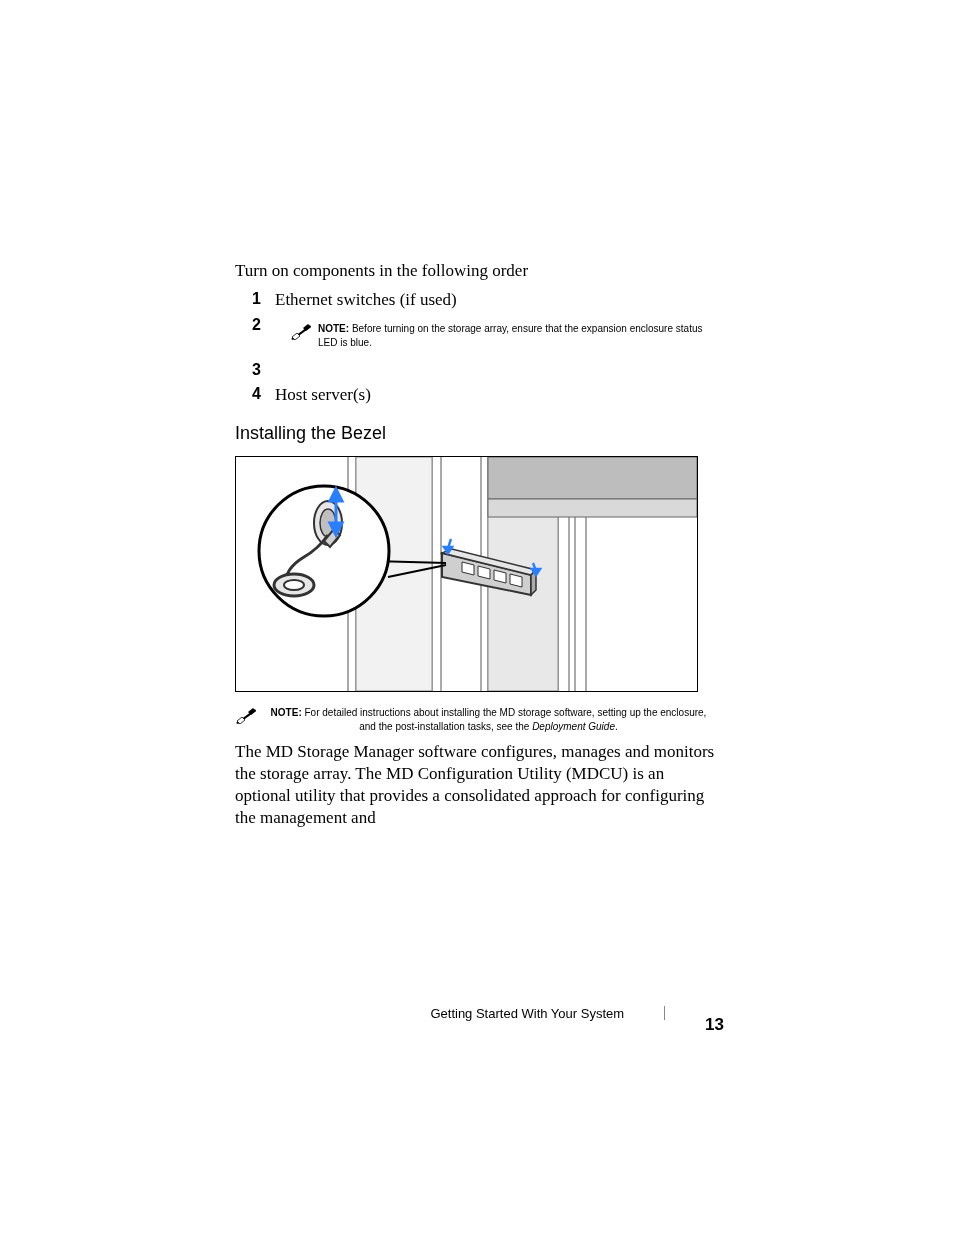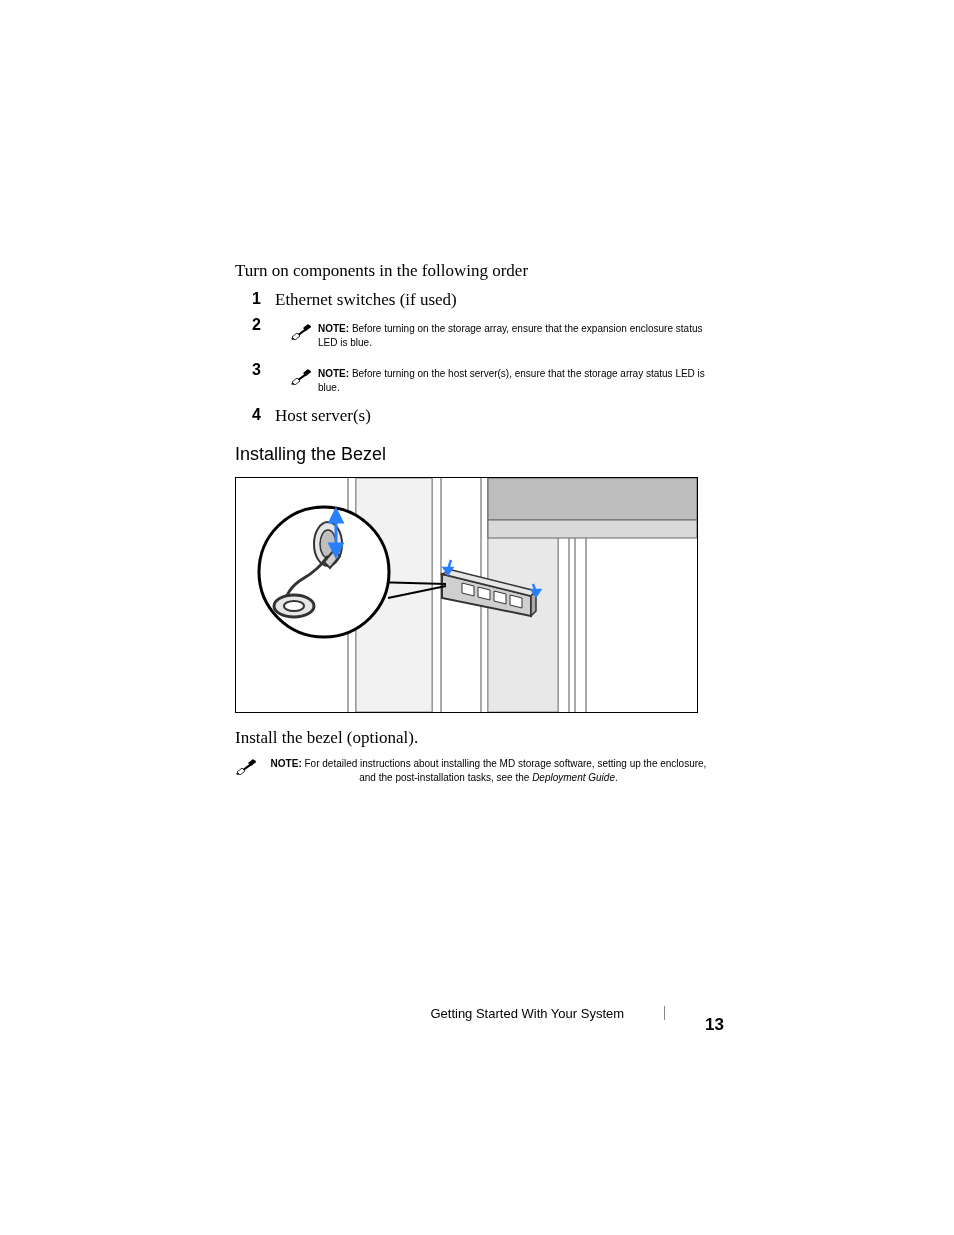--- a/index.html
+++ b/index.html
@@ -140,32 +140,20 @@
           </div>
           <div class="note-body">
             <span class="bold">NOTE:</span><span> Before turning on the storage array, ensure that the expansion enclosure status LED is blue.</span>
           </div>
         </div>
       </div>
     </li>
     <li>
       <div class="num">3</div>
       <div class="licontent">
-        <div class="note-block">
-          <div class="note-icon">
-            <svg width="22" height="17" viewBox="0 0 22 17">
-              <path d="M1 16 L20 2 L21 4 L3 17 Z" fill="#000"></path>
-              <path d="M2 14 L7 10 L10 13 L5 17 Z" fill="#fff" stroke="#000" stroke-width="0.8"></path>
-              <path d="M13 5 L18 1 L21 4 L16 8 Z" fill="#000"></path>
-            </svg>
-          </div>
-          <div class="note-body">
-            <span class="bold">NOTE:</span><span> Before turning on the host server(s), ensure that the storage array status LED is blue.</span>
-          </div>
-        </div>
       </div>
     </li>
     <li>
       <div class="num">4</div>
       <div class="licontent">Host server(s)</div>
     </li>
   </ol>
 
   <h3 class="section-heading">Installing the Bezel</h3>
 
@@ -234,36 +222,36 @@
 
         <g stroke="#2a7fff" stroke-width="3" fill="#2a7fff">
           <line x1="100" y1="38" x2="100" y2="72"></line>
           <path d="M100 32 L94 44 L106 44 Z"></path>
           <path d="M100 78 L94 66 L106 66 Z"></path>
         </g>
       </g>
     </svg>
   </div>
 
-  <p class="body-text">Install the bezel (optional).</p>
 
 
   <div class="note-block outer">
     <div class="note-icon">
       <svg width="22" height="17" viewBox="0 0 22 17">
         <path d="M1 16 L20 2 L21 4 L3 17 Z" fill="#000"></path>
         <path d="M2 14 L7 10 L10 13 L5 17 Z" fill="#fff" stroke="#000" stroke-width="0.8"></path>
         <path d="M13 5 L18 1 L21 4 L16 8 Z" fill="#000"></path>
       </svg>
     </div>
     <div class="note-body">
       <span class="bold">NOTE:</span><span> For detailed instructions about installing the MD storage software, setting up the enclosure, and the post-installation tasks, see the </span><span class="italic">Deployment Guide</span><span>.</span>
     </div>
   </div>
 
+  <p class="body-text" style="margin-top:8px;">The MD Storage Manager software configures, manages and monitors the storage array. The MD Configuration Utility (MDCU) is an optional utility that provides a consolidated approach for configuring the management and</p>
 
   <div class="footer">
     <span>Getting Started With Your System</span>
     <span class="divider"></span>
     <span class="pagenum">13</span>
   </div>
 
 </div>
 
 </body></html>

